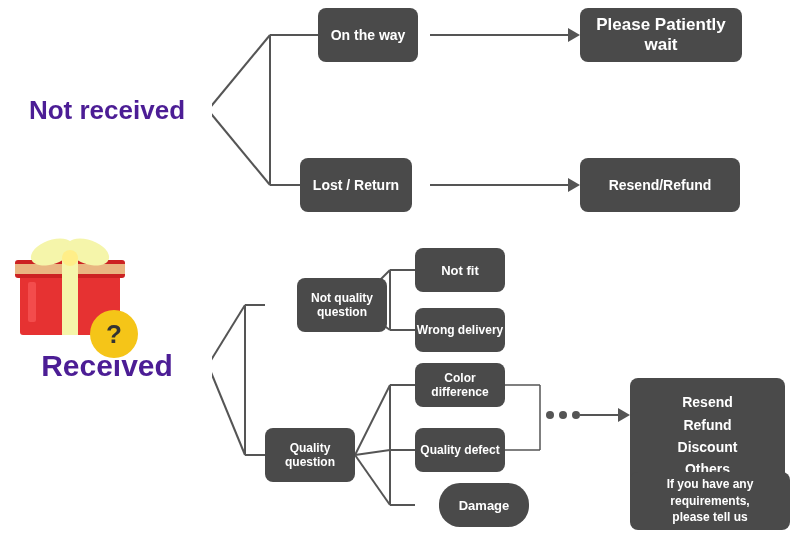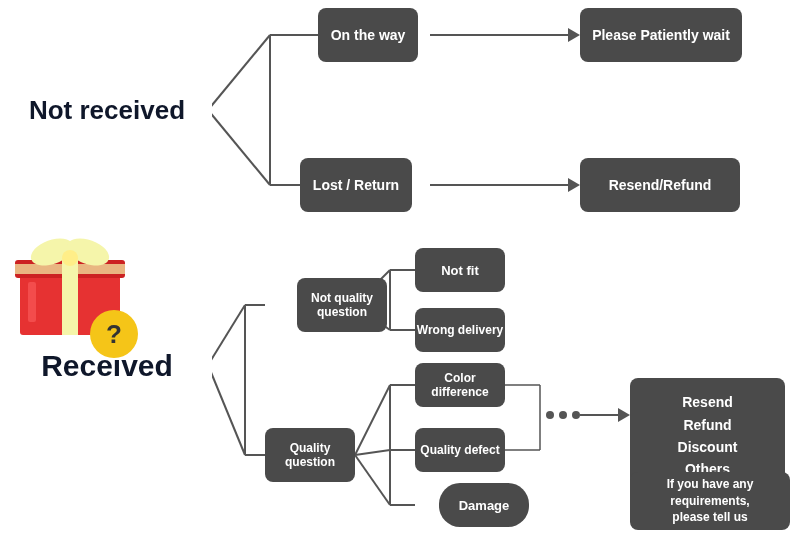--- a/index.html
+++ b/index.html
@@ -29,21 +29,21 @@
       font-weight: bold;
     }
 
     .node-dark {
       background: #4a4a4a;
       color: #ffffff;
     }
 
     .node-large {
       background: #ffffff;
-      color: #0f172a;
+      color: #4c1d95;
       font-size: 28px;
       font-weight: 900;
       border: none;
     }
 
     
     .svg-overlay {
       position: absolute;
       top: 0;
       left: 0;
@@ -165,21 +165,21 @@
   <div class="question-badge">?</div>
 
   <div class="node node-large" style="left:2px; top:76px; width:210px; height:68px; font-size:26px;">
     <span>Not received</span>
   </div>
 
   <div class="node node-dark" style="left:318px; top:8px; width:100px; height:54px; font-size:14px;">
     <span>On the way</span>
   </div>
 
-  <div class="node node-dark" style="left:580px; top:8px; width:162px; height:54px; font-size:14px;justify-content:center;">
+  <div class="node node-dark" style="left:580px; top:8px; width:162px; height:54px; font-size:17px;justify-content:center;">
     <span>Please Patiently wait</span>
   </div>
 
   <div class="node node-dark" style="left:300px; top:158px; width:112px; height:54px; font-size:14px;">
     <span>Lost / Return</span>
   </div>
 
   <div class="node node-dark" style="left:580px; top:158px; width:160px; height:54px; font-size:14px;">
     <span>Resend/Refund</span>
   </div>

